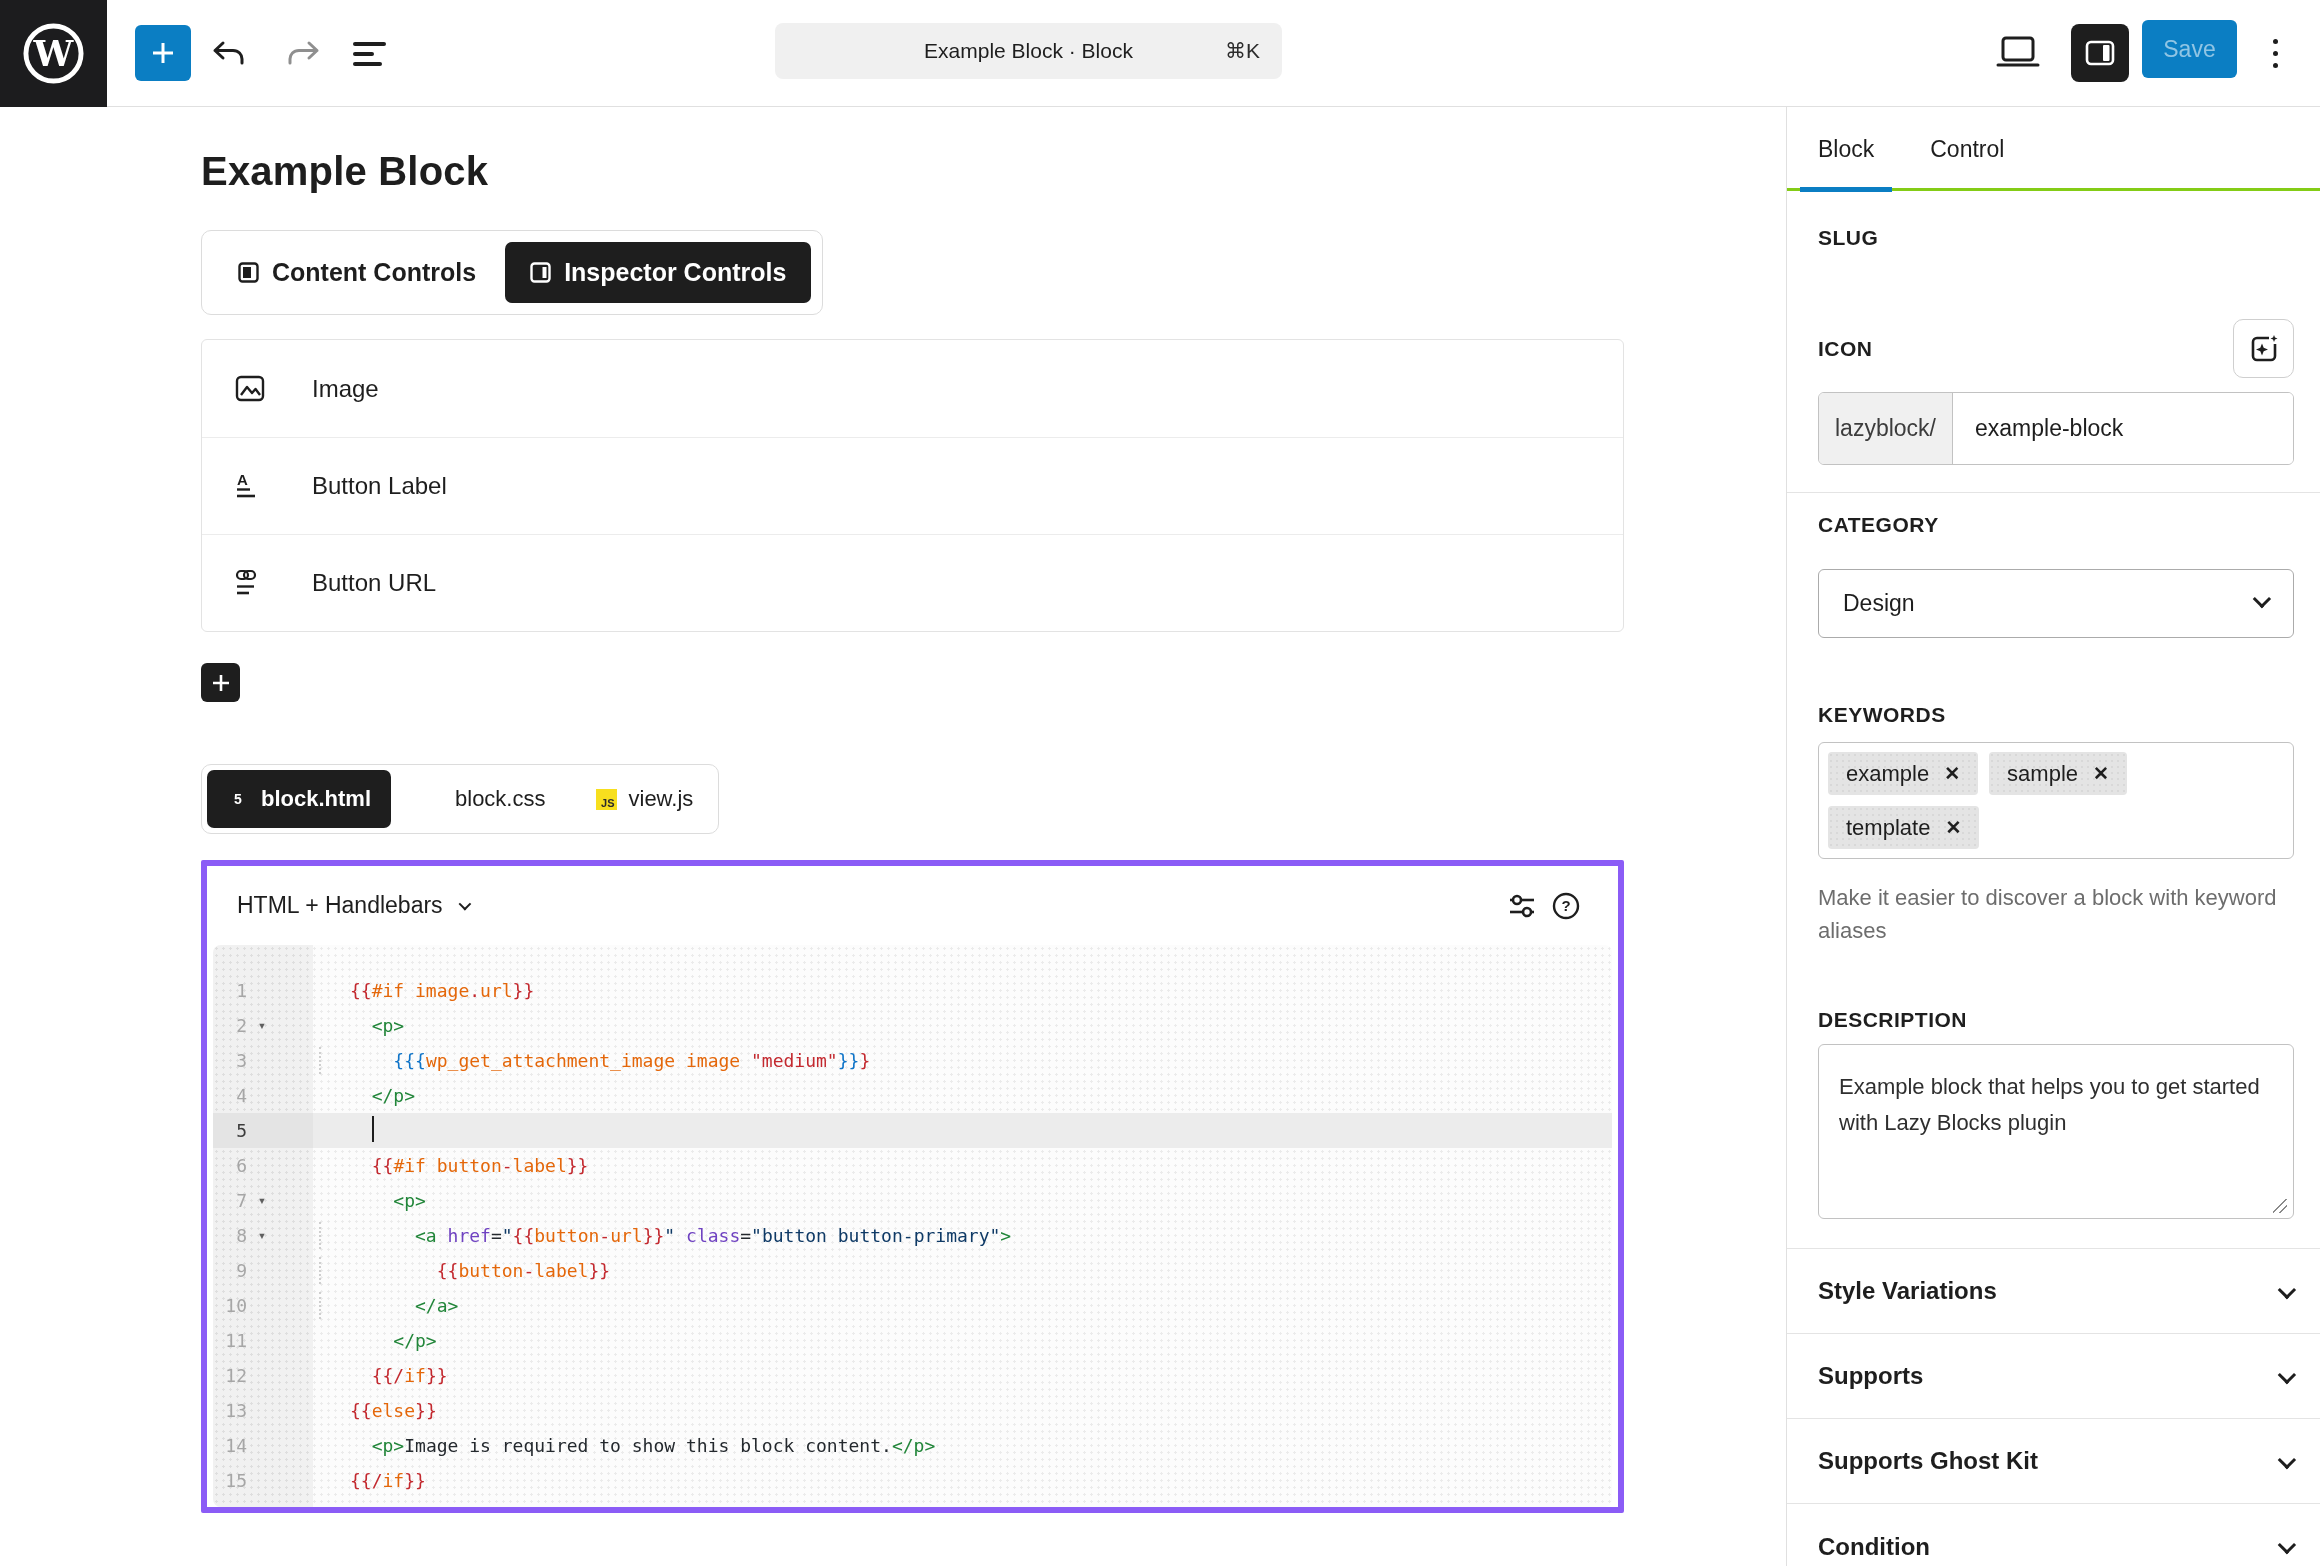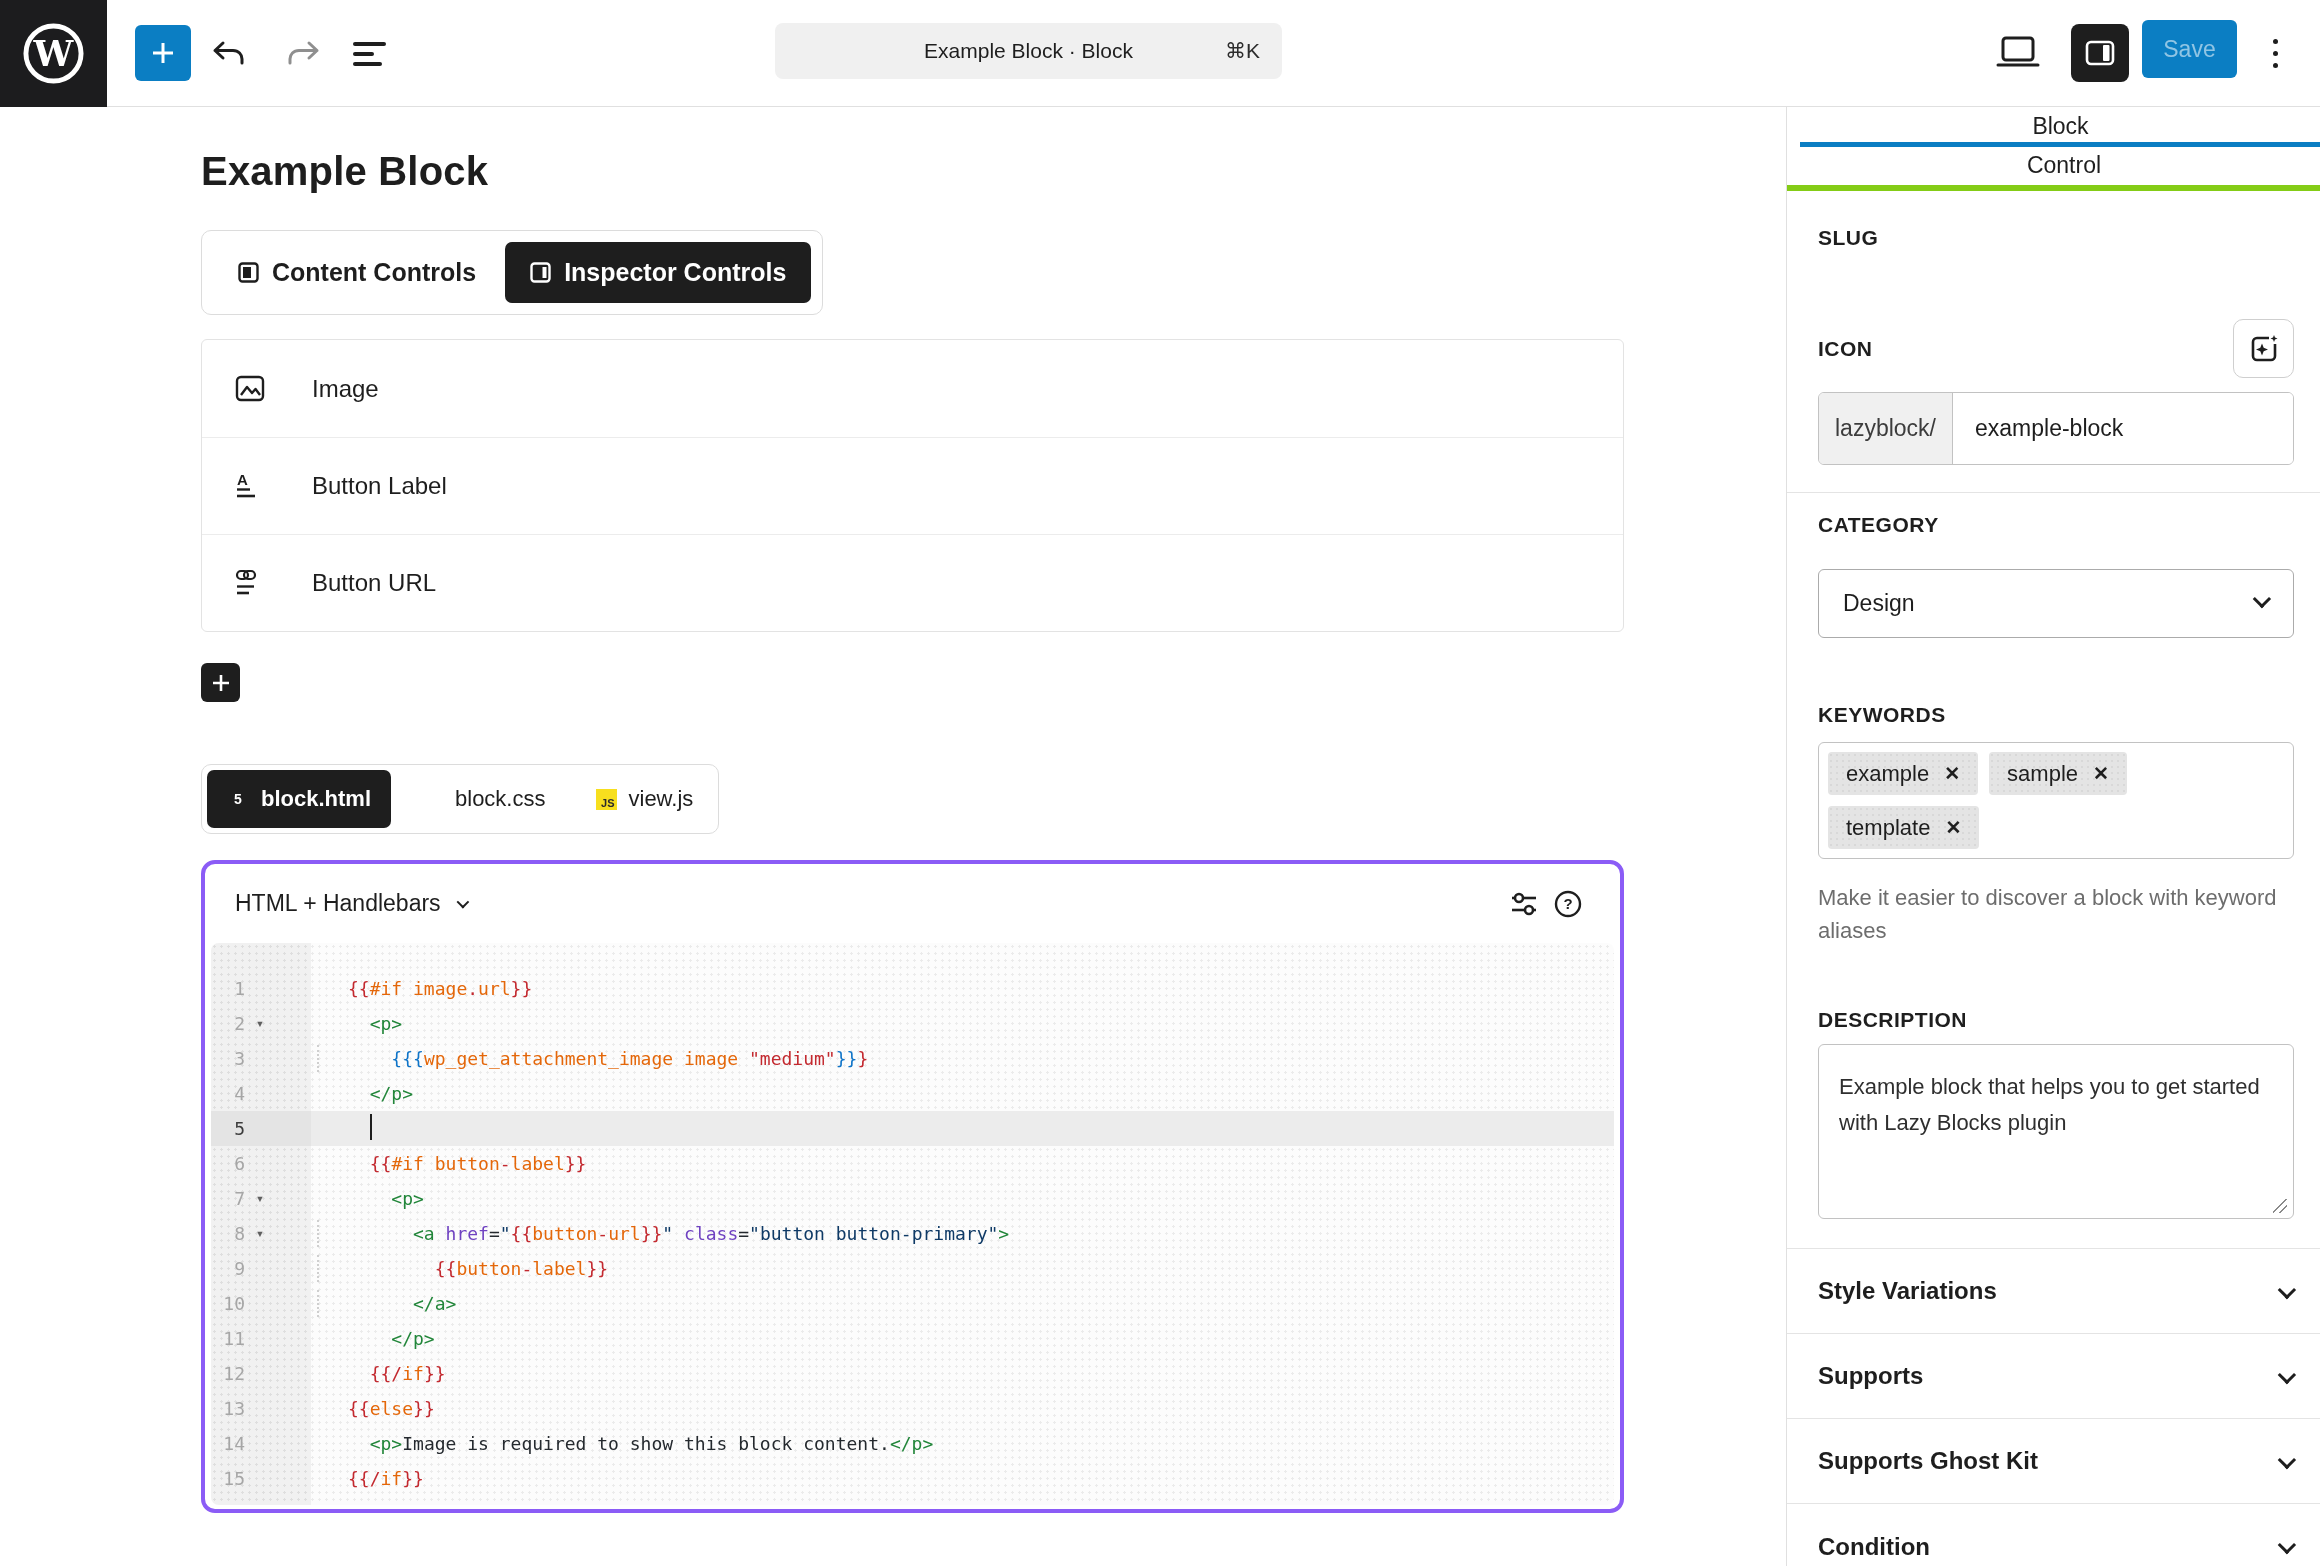--- a/index.html
+++ b/index.html
@@ -43,21 +43,21 @@
 
   
   .file-tabs { margin-top:62px; display:inline-flex; align-items:center; gap:10px; padding:5px; border:1px solid #dcdcdc; border-radius:10px; background:#fff; }
   .file-tab { display:flex; align-items:center; gap:12px; height:58px; padding:0 20px; border:none; background:transparent; border-radius:7px; font-size:22px; font-weight:500; font-family:inherit; color:#1e1e1e; cursor:pointer; }
   .file-tab.active { background:#1e1e1e; color:#fff; font-weight:600; }
 
   .shield { width:22px; height:25px; display:flex; align-items:center; justify-content:center; clip-path:polygon(0 0,100% 0,89% 80%,50% 100%,11% 80%); color:#fff; font-size:14px; font-weight:700; }
   .js-box { width:21px; height:21px; background:var(--js); color:#2b2b2b; font-size:11px; font-weight:700; display:flex; align-items:flex-end; justify-content:flex-end; padding:1px 2px; }
 
   
-  .editor-card { margin-top:26px; width:1423px; height:653px; border:4px solid #8b5cf6; border-radius:14px; background:#fff; }
+  .editor-card { margin-top:26px; width:1423px; height:653px; border:6px solid #8b5cf6; border-radius:2px; background:#fff; }
   .editor-head { height:79px; display:flex; align-items:center; padding:0 30px; }
   .mode-select { display:flex; align-items:center; gap:16px; background:none; border:none; font-size:23px; font-weight:500; font-family:inherit; color:#1e1e1e; cursor:pointer; }
   .editor-head .spacer { flex:1; }
   .head-icon { background:none; border:none; width:44px; height:44px; display:flex; align-items:center; justify-content:center; cursor:pointer; }
 
   .code-area { position:relative; margin:0 6px 6px; height:562px; border-radius:8px; overflow:hidden;
     background-color:#fcfcfc; background-image:radial-gradient(#ebebeb 1.1px, transparent 1.2px); background-size:7px 7px; }
   .gutter-strip { position:absolute; left:0; top:0; bottom:0; width:100px;
     background-color:#f1f1f1; background-image:radial-gradient(#dedede 1.1px, transparent 1.2px); background-size:7px 7px; }
   .code-lines { position:relative; padding-top:28px; font-family:"DejaVu Sans Mono", monospace; font-size:18px; line-height:35px; }
@@ -67,21 +67,21 @@
   .ln .fold { width:30px; text-align:center; color:#5f5f5f; font-size:14px; line-height:35px; }
   .code-content { flex:1; position:relative; padding-left:37px; white-space:pre; }
   .code-row.active .ln { background:#e4e4e4; }
   .code-row.active .code-content { background:#ececec; }
   .code-row.active .num { color:#3c3c3c; }
   .guide { position:absolute; left:6px; top:4px; bottom:4px; border-left:2px dotted #cfcfcf; }
   .caret { display:inline-block; width:2px; height:26px; background:#1e1e1e; vertical-align:-5px; }
 
   
   .sidebar { flex:0 0 499px; border-left:1px solid #e0e0e0; background:#fff; }
-  .side-tabs { position:relative; height:84px; border-bottom:6px solid #84cc16; display:flex;flex-direction:column; }
+  .side-tabs { position:relative; height:84px; border-bottom:3px solid #84cc16; display:flex; }
   .side-tab { position:relative; height:84px; padding:0 18px; background:none; border:none; font-family:inherit; font-size:23px; color:#1e1e1e; cursor:pointer; }
   .side-tab.first { margin-left:13px; font-weight:500; }
   .side-tab.second { margin-left:20px; font-weight:400; }
   .side-tab.active::after { content:""; position:absolute; left:0; right:0; bottom:-1px; height:5px; background:var(--accent); }
 
   .lbl { font-size:21px; font-weight:600; letter-spacing:0.5px; color:#1e1e1e; }
   .ml { margin-left:31px; margin-right:27px; }
   .divider { height:1px; background:#e4e4e4; }
 
   .slug-group { margin-top:14px; height:73px; display:flex; border:1px solid #c2c2c2; border-radius:6px; overflow:hidden; }

